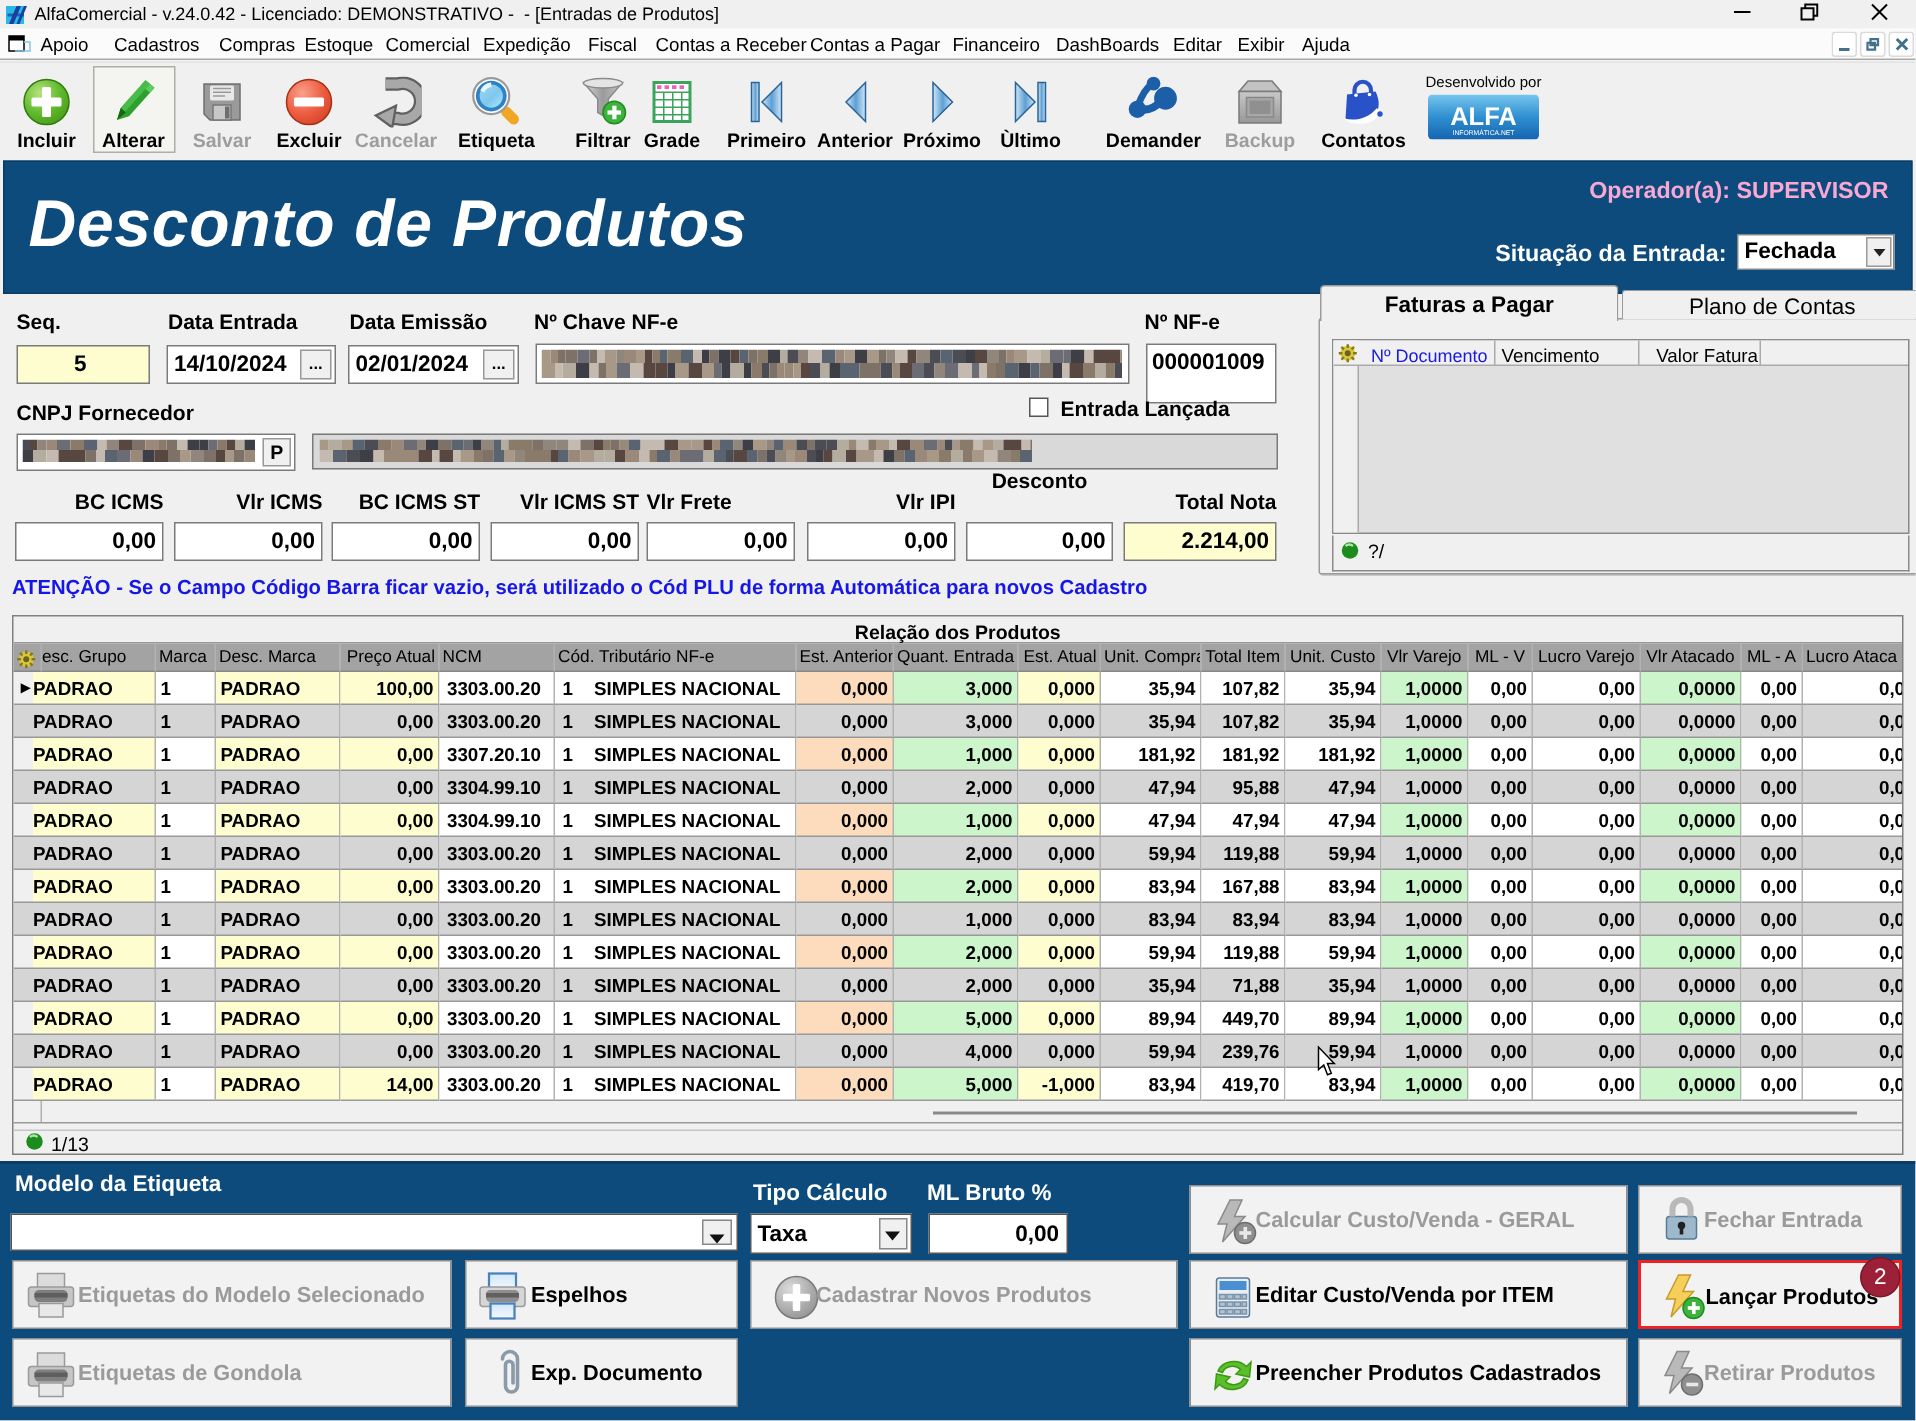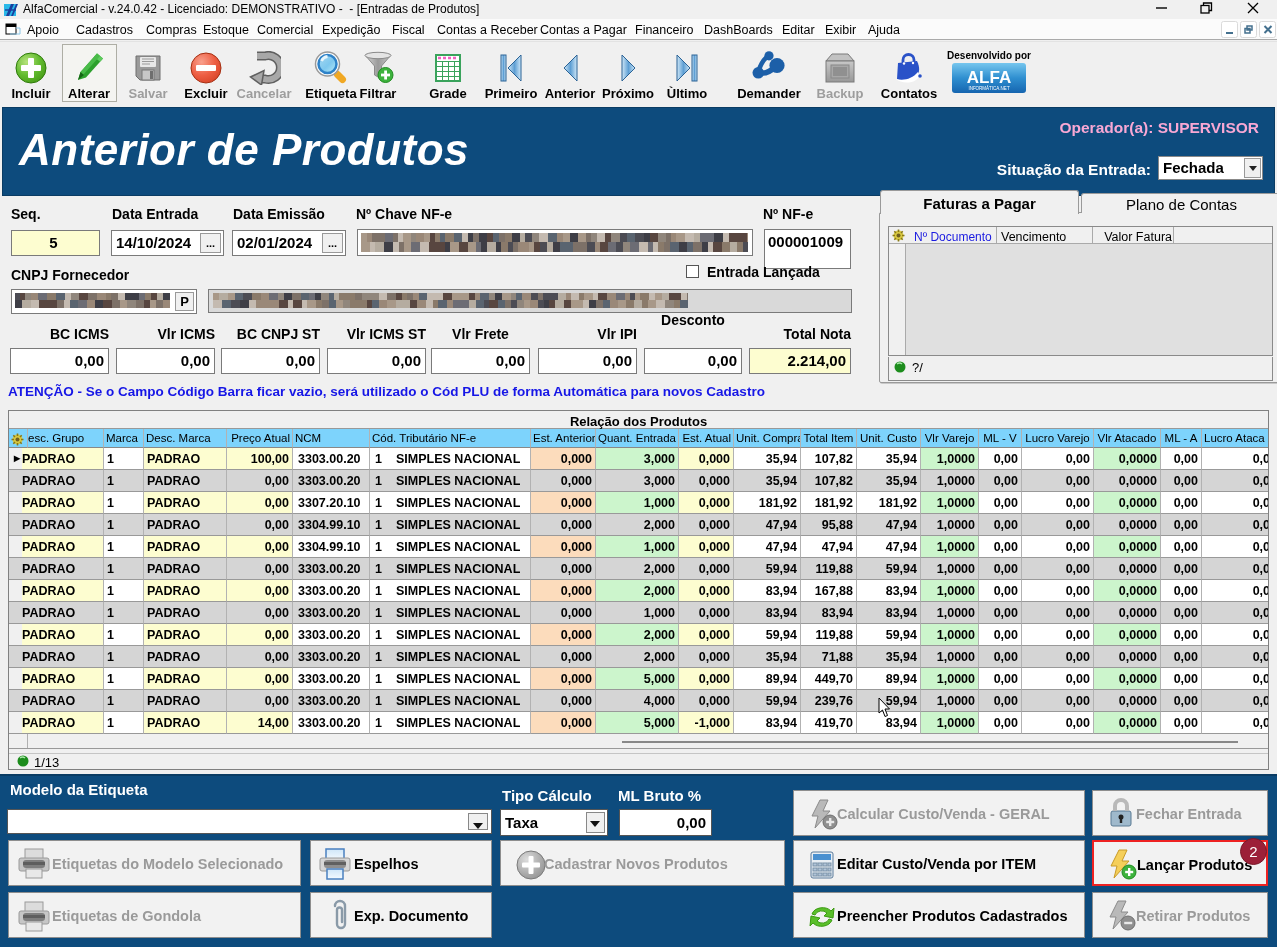--- a/index.html
+++ b/index.html
@@ -46,21 +46,21 @@
 .grow.ghead { height:19px; }
 .grow.ghead > div { font-weight:normal; font-size:11.5px; background:#f0f0f0; padding:3px 2px 0 2px; border-bottom:1px solid #888; }
 .grow > div.r { text-align:right; }
 .grow > div.r0 { text-align:right; padding-right:0; }
 .grow > div.c0 { text-align:center; }
 .grow > div:nth-child(1) { background:#f0f0f0; }
 .grow > div:nth-child(2) { background:#fdfdd0; padding-left:0; }
 .grow > div:nth-child(4), .grow > div:nth-child(5), .grow > div:nth-child(10) { background:#fdfdd0; }
 .grow > div:nth-child(8) { background:#fcdcbc; }
 .grow > div:nth-child(9), .grow > div:nth-child(14), .grow > div:nth-child(17) { background:#ccf5cc; }
-.grow.ghead > div:nth-child(n) { background:#7dd3fc; }
+.grow.ghead > div:nth-child(n) { background:#a3a3a3; }
 .grow.gray > div:nth-child(n) { background:#d5d5d5; }
 .grow .arr { position:absolute; left:5px; top:3px; font-size:12px; }
 .grow .ncm { padding-left:5px; }
 .grow .cut { margin-left:-6px; }
 </style>
 </head>
 <body>
 <div id="app">
   <div class="abs" id="titlebar">
     <div class="abs" id="titletext">AlfaComercial - v.24.0.42 - Licenciado: DEMONSTRATIVO -&nbsp; - [Entradas de Produtos]</div>
@@ -177,21 +177,21 @@
             </linearGradient>
           </defs>
           <path d="M22 22 L24 24" stroke="#9a9a9a" stroke-width="5"></path>
           <path d="M23.5 23.5 L28.5 28.5" stroke="#f0a824" stroke-width="7" stroke-linecap="round"></path>
           <circle cx="13.5" cy="13" r="12" fill="#fff" stroke="#9a9a9a" stroke-width="1.5"></circle>
           <circle cx="13.5" cy="13" r="9" fill="url(#lens)" stroke="#2e82c8" stroke-width="2.5"></circle>
           <path d="M7.5 10 a7.5 7.5 0 0 1 6 -4.5" stroke="#e8f6fc" stroke-width="3" fill="none"></path>
         </svg>
       <div class="lbl">Etiqueta</div>
     </div>
-    <div class="tbtn" style="left:348px;top:9px;width:60px">
+    <div class="tbtn" style="left:372px;top:9px;width:60px">
       <svg class="ticon" width="34" height="34" viewBox="0 0 34 34">
           <defs>
             <linearGradient id="fun" x1="0" y1="0" x2="1" y2="0">
               <stop offset="0" stop-color="#d8d8d8"></stop>
               <stop offset="0.5" stop-color="#9a9a9a"></stop>
               <stop offset="1" stop-color="#c8c8c8"></stop>
             </linearGradient>
           </defs>
           <path d="M4 4 L30 4 L20.5 15 L20.5 28 L13.5 24 L13.5 15 Z" fill="url(#fun)" stroke="#8a8a8a"></path>
           <ellipse cx="17" cy="4.5" rx="13" ry="3.2" fill="#e4e4e4" stroke="#8a8a8a"></ellipse>
@@ -272,36 +272,36 @@
       <svg class="ticon" width="34" height="34" viewBox="0 0 34 34">
           <path d="M11 9 a5.5 5.5 0 0 1 11 0 L22 14 L11 14 Z" fill="none" stroke="#2a52c8" stroke-width="2.8"></path>
           <path d="M6 12 L25 10 C28 16 28 22 24 26 C18 31 10 31 5 28 Z" fill="#2a52c8"></path>
           <path d="M4 28 C12 30 20 28 26 21 C28 24 27 27 24 29 C18 33 8 32 4 28 Z" fill="#fff"></path>
           <circle cx="28" cy="25" r="1.8" fill="#2a52c8"></circle>
           <circle cx="12" cy="12.5" r="1.2" fill="#fff"></circle>
           <circle cx="21" cy="12" r="1.2" fill="#fff"></circle>
         </svg>
       <div class="lbl">Contatos</div>
     </div>
-    <div class="abs" style="left:946px;top:8px;width:86px;text-align:center;font-size:10px;font-weight:bold;color:#000;white-space:nowrap">Desenvolvido por</div>
+    <div class="abs" style="left:946px;top:8px;width:86px;text-align:center;font-size:10px;font-weight:normal;color:#000;white-space:nowrap">Desenvolvido por</div>
     <svg class="abs" style="left:952px;top:21px" width="74" height="30" viewBox="0 0 74 30">
         <defs>
           <linearGradient id="alfa" x1="0" y1="0" x2="0" y2="1">
             <stop offset="0" stop-color="#76c6ee"></stop>
             <stop offset="0.5" stop-color="#2f8fd0"></stop>
             <stop offset="1" stop-color="#1565b0"></stop>
           </linearGradient>
         </defs>
         <rect x="0" y="0" width="74" height="30" rx="3" fill="url(#alfa)"></rect>
         <text x="37" y="20" text-anchor="middle" font-family="Liberation Sans" font-size="17" font-weight="bold" fill="#fff">ALFA</text>
         <text x="37" y="27" text-anchor="middle" font-family="Liberation Sans" font-size="4.5" fill="#fff">INFORMÁTICA.NET</text>
       </svg>
   </div>
   <div class="abs" id="header">
-    <div class="abs" id="htitle">Anterior de Produtos</div>
+    <div class="abs" id="htitle">Desconto de Produtos</div>
     <div class="abs" id="hoper">Operador(a): SUPERVISOR</div>
     <div class="abs" id="hsit">Situação da Entrada:</div>
     <div class="abs" id="hcombo">
         <span class="val">Fechada</span>
         <span class="combobtn"></span>
       </div>
   </div>
   <div class="abs" id="form">
     <div class="flabel" style="left:11px;top:206px">Seq.</div>
     <div class="field num yellow" style="left:11px;top:230px;width:89px;height:26px;text-align:center;padding-top:3px">5</div>
@@ -616,23 +616,23 @@
             <rect x="429" y="7" width="6" height="8" fill="#8a7a6a"></rect>
             <rect x="435" y="7" width="8" height="8" fill="#a89888"></rect>
             <rect x="443" y="7" width="9" height="8" fill="#c4bab0"></rect>
             <rect x="452" y="7" width="9" height="8" fill="#90867c"></rect>
             <rect x="461" y="7" width="6" height="8" fill="#8a7a6a"></rect>
             <rect x="467" y="7" width="8" height="8" fill="#5a6470"></rect>
           </svg></div>
       </div>
     <div class="flabel" style="left:0;top:326px;width:109px;text-align:right">BC ICMS</div>
     <div class="flabel" style="left:116px;top:326px;width:99px;text-align:right">Vlr ICMS</div>
-    <div class="flabel" style="left:221px;top:326px;width:99px;text-align:right">BC CNPJ ST</div>
+    <div class="flabel" style="left:221px;top:326px;width:99px;text-align:right">BC ICMS ST</div>
     <div class="flabel" style="left:327px;top:326px;width:99px;text-align:right">Vlr ICMS ST</div>
-    <div class="flabel" style="left:431px;top:326px;width:99px;text-align:center">Vlr Frete</div>
+    <div class="flabel" style="left:431px;top:326px;width:99px;text-align:left">Vlr Frete</div>
     <div class="flabel" style="left:538px;top:326px;width:99px;text-align:right">Vlr IPI</div>
     <div class="flabel" style="left:644px;top:312px;width:98px;text-align:center">Desconto</div>
     <div class="flabel" style="left:749px;top:326px;width:102px;text-align:right">Total Nota</div>
     <div class="field num" style="left:10px;top:348px;width:99px;height:26px;padding-top:3px">0,00</div>
     <div class="field num" style="left:116px;top:348px;width:99px;height:26px;padding-top:3px">0,00</div>
     <div class="field num" style="left:221px;top:348px;width:99px;height:26px;padding-top:3px">0,00</div>
     <div class="field num" style="left:327px;top:348px;width:99px;height:26px;padding-top:3px">0,00</div>
     <div class="field num" style="left:431px;top:348px;width:99px;height:26px;padding-top:3px">0,00</div>
     <div class="field num" style="left:538px;top:348px;width:99px;height:26px;padding-top:3px">0,00</div>
     <div class="field num" style="left:644px;top:348px;width:98px;height:26px;padding-top:3px">0,00</div>

